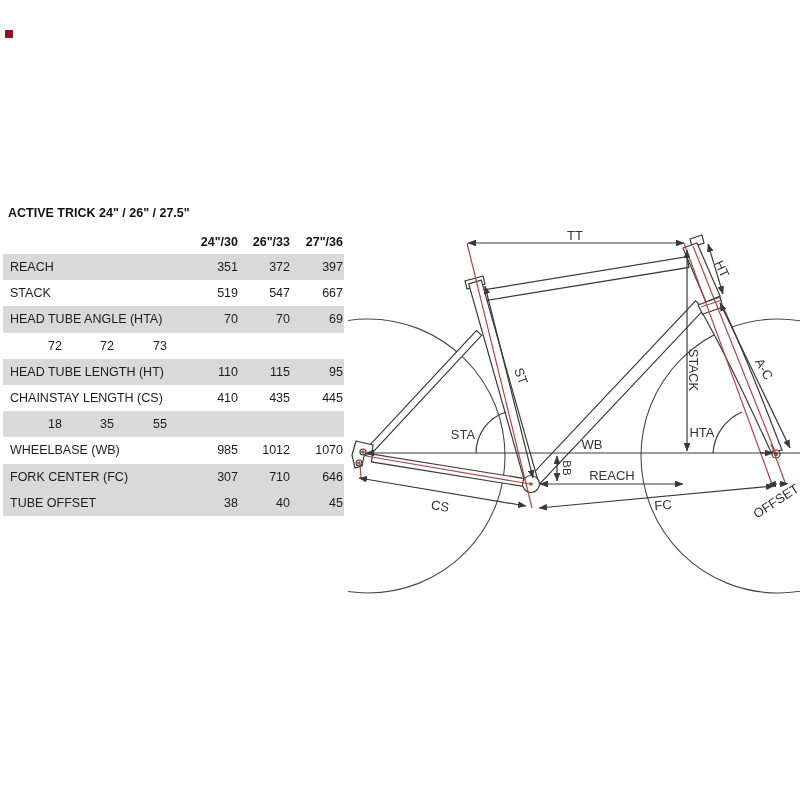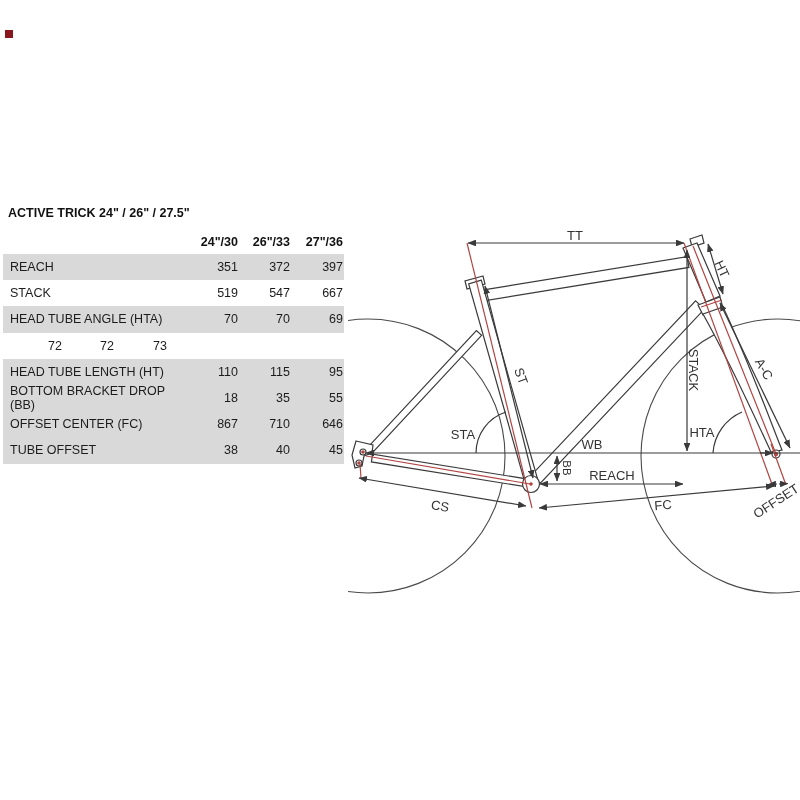--- a/index.html
+++ b/index.html
@@ -63,29 +63,40 @@
         <span class="tcell">72</span>
         <span class="tcell">72</span>
         <span class="tcell last">73</span>
       </div>
       <div class="trow shade">
         <span class="tlabel">HEAD TUBE LENGTH (HT)</span>
         <span class="tcell">110</span>
         <span class="tcell">115</span>
         <span class="tcell last">95</span>
       </div>
+      <div class="trow">
+        <span class="tlabel">CHAINSTAY LENGTH (CS)</span>
+        <span class="tcell">410</span>
+        <span class="tcell">435</span>
+        <span class="tcell last">445</span>
+      </div>
       <div class="trow shade">
-        <span class="tlabel">BOTTOM BRACKET DROP (BB)</span>
         <span class="tcell">18</span>
         <span class="tcell">35</span>
         <span class="tcell last">55</span>
       </div>
+      <div class="trow">
+        <span class="tlabel">WHEELBASE (WB)</span>
+        <span class="tcell">985</span>
+        <span class="tcell">1012</span>
+        <span class="tcell last">1070</span>
+      </div>
       <div class="trow shade">
-        <span class="tlabel">OFFSET CENTER (FC)</span>
-        <span class="tcell">867</span>
+        <span class="tlabel">FORK CENTER (FC)</span>
+        <span class="tcell">307</span>
         <span class="tcell">710</span>
         <span class="tcell last">646</span>
       </div>
       <div class="trow shade">
         <span class="tlabel">TUBE OFFSET</span>
         <span class="tcell">38</span>
         <span class="tcell">40</span>
         <span class="tcell last">45</span>
       </div>
     </div>

